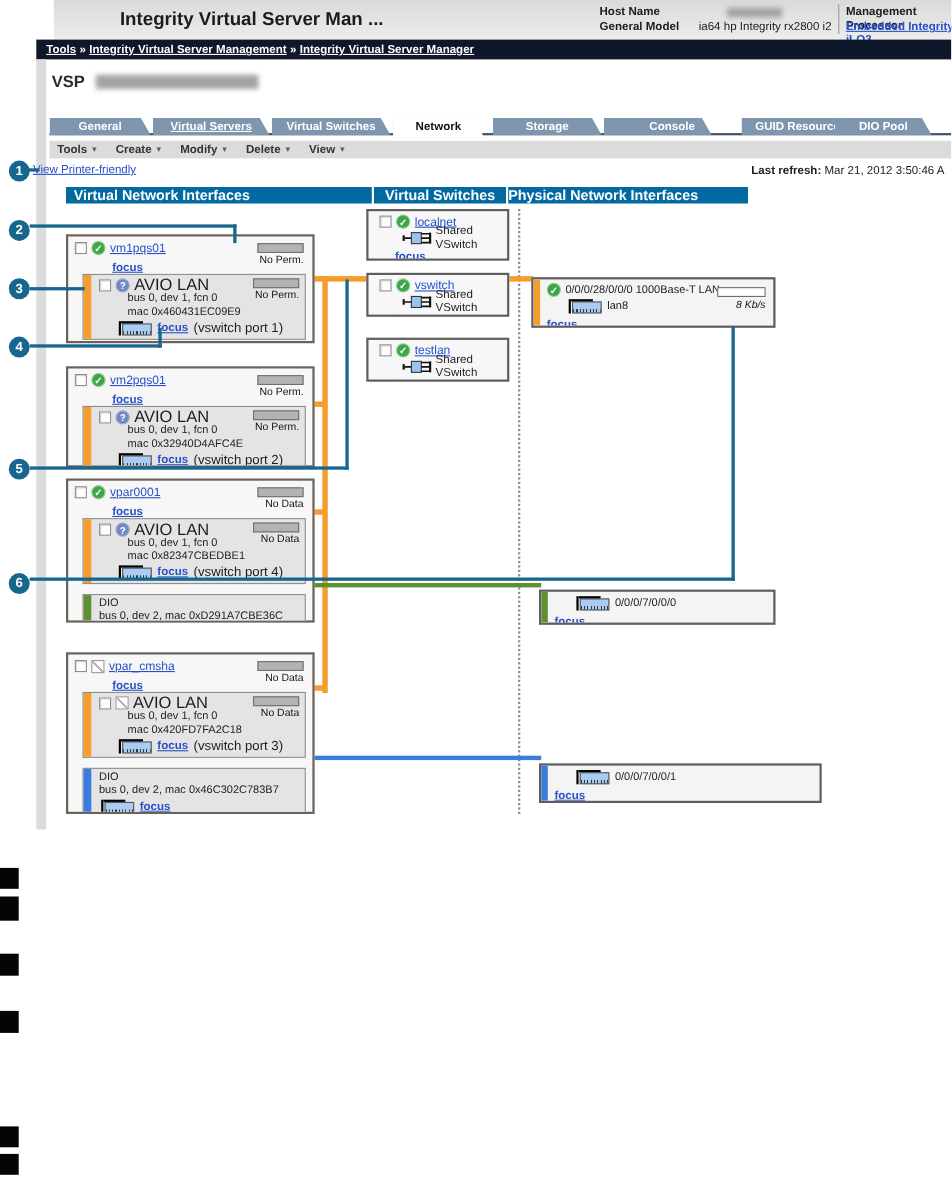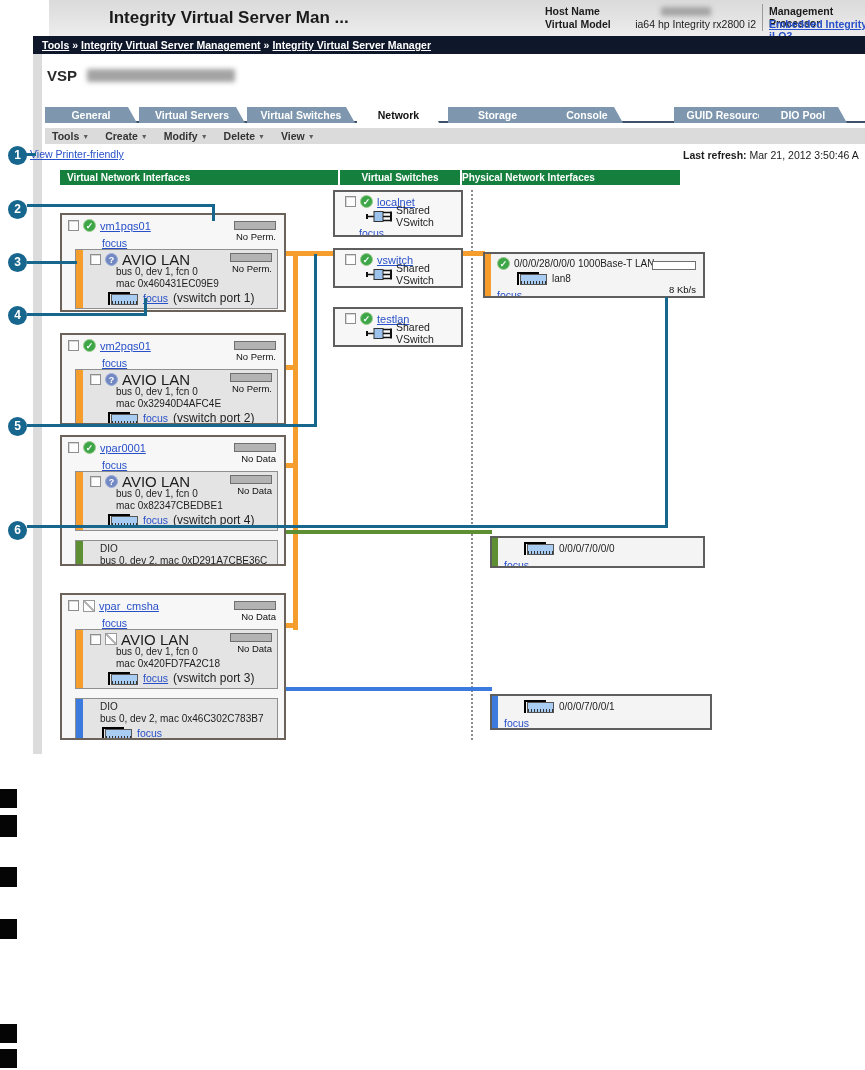--- a/index.html
+++ b/index.html
@@ -48,40 +48,40 @@
   .menu-item { display:inline-flex; align-items:center; padding:0 9px 0 7px; cursor:pointer; }
   .mi-label { font-size:10.5px; font-weight:bold; color:#333; }
   .mi-arrow { font-size:7px; color:#5e5e5e; margin-left:3px; }
 
   
   .printer-link { position:absolute; left:30px; top:148px; font-size:10.5px; color:#2850C8; text-decoration:underline; }
   .last-refresh { position:absolute; left:683px; top:149px; width:220px; font-size:10.5px; color:#1c1c1c; white-space:nowrap; }
   .last-refresh b { font-weight:bold; }
 
   
-  .col-hdr { position:absolute; top:170px; height:15px; background:#15803d; color:#fff;
-    font-size:10px; font-weight:bold; line-height:15px; }
+  .col-hdr { position:absolute; top:170px; height:15px; background:#0369a1; color:#fff;
+    font-size:13px; font-weight:bold; line-height:15px; }
   .ch1 { left:60px; width:278px; padding-left:7px; }
   .ch2 { left:340px; width:120px; text-align:center; }
   .ch3 { left:462px; width:218px; }
   .dotted-sep { position:absolute; left:471px; top:190px; height:550px; width:0; border-left:2px dotted #8c8c8c; z-index:0; }
 
   
   .conn { position:absolute; z-index:1; }
   .conn.orange { background:#F59E2E; }
   .conn.green  { background:#5F8F33; }
   .conn.blue   { background:#3B7BDD; }
 
   
   .vni-card { position:absolute; left:60px; width:226px; border:2px solid #6B625A; background:#F7F7F7;
     z-index:2; padding:3px 0 0 6px; overflow:hidden; }
   .g-row1 { display:flex; align-items:center; gap:4px; height:15px; }
   .g-focus { margin-left:34px; height:14px; }
   .vm-link { font-size:11px; color:#2850C8; text-decoration:underline; }
-  .focus-link { font-size:10.5px; color:#2850C8; text-decoration:underline; }
+  .focus-link { font-size:10.5px; color:#2850C8; text-decoration:underline;font-weight:bold; }
   .meter { position:absolute; width:42px; height:9px; background:#B3B3B3; border:1px solid #6F6F6F; }
   .meter.empty { background:#fff; }
   .meter-label { position:absolute; font-size:9.5px; color:#111; }
   .g-meter { right:8px; top:6px; }
   .g-mlabel { right:8px; top:16px; }
 
   .sub-card { position:relative; margin:2px 6px 4px 7px; border:1px solid #8F8F8F; background:#E4E4E4;
     padding:2px 0 3px 14px; }
   .sub-card::before { content:''; position:absolute; left:0; top:0; bottom:0; width:7px; }
   .stripe-orange::before { background:#F59E2E; }
@@ -89,42 +89,42 @@
   .stripe-blue::before   { background:#3B7BDD; }
   .stripe-purple::before { background:#7B3A8E; }
   .stripe-pink::before   { background:#F6AECB; }
   .s-row1 { display:flex; align-items:center; gap:4px; height:14px; }
   .avio-title { font-size:15px; color:#1c1c1c; }
   .s-meter { right:5px; top:3px; }
   .s-mlabel { right:5px; top:13px; }
   .detail { font-size:10px; color:#1d1d1d; line-height:12px; margin-left:26px; }
   .nic-row { display:flex; align-items:center; gap:5px; margin-left:18px; margin-top:1px; height:14px; }
   .port { font-size:12px; color:#1d1d1d; }
-  .sub-card.dio { margin-top:9px; padding-left:24px; }
+  .sub-card.dio { margin-top:9px; padding-left:14px; }
   .dio-title { font-size:10px; color:#1d1d1d; line-height:12px; }
   .dio-detail { margin-left:0; }
   .sub-card.dio .nic-row { margin-left:2px; }
 
   .vs-card { position:absolute; left:333px; width:130px; border:2px solid #5E5E5E; background:#F7F7F7;
     z-index:2; padding:2px 0 2px 10px; overflow:hidden; }
   .vsw-row { display:flex; align-items:center; gap:3px; margin-left:20px; height:14px;
     font-size:10.5px; color:#1d1d1d; }
   .vs-card .focus-link { margin-left:14px; }
 
   .pni-card { position:absolute; border:2px solid #5E5E5E; background:#F4F4F4; z-index:2;
     padding:2px 0 2px 12px; overflow:hidden; }
   .pni-card::before { content:''; position:absolute; left:0; top:0; bottom:0; width:6px; }
   .pni-card.stripe-orange::before { background:#F59E2E; }
   .pni-card.stripe-green::before  { background:#5F8F33; }
   .pni-card.stripe-blue::before   { background:#3B7BDD; }
   .p-row1 { display:flex; align-items:center; gap:4px; height:14px; font-size:10px; color:#1d1d1d; }
   .pni-card .nic-row { margin-left:20px; }
   .nic-label { font-size:10px; color:#1d1d1d; }
   .p-meter { right:7px; top:7px; width:44px; }
-  .p-rate { right:7px; top:30px; }
+  .p-rate { right:7px; top:18px;font-style:italic; }
 
   
   .cb { display:inline-block; width:11px; height:11px; background:#fdfdfd; border:1px solid #8e8e8e;
     box-shadow:inset 1px 1px 0 #d7d7d7; flex:0 0 auto; }
   .st-icon { display:inline-block; width:13px; height:13px; flex:0 0 auto; text-align:center; }
   .icon-ok { border-radius:50%; background:#3DA648; border:1px solid #9CCB8E; color:#fff;
     font-size:9px; font-weight:bold; line-height:12px; }
   .icon-q { border-radius:50%; background:#7288C2; border:1px solid #9aaBD8; color:#fff;
     font-size:9px; font-weight:bold; line-height:12px; }
   .icon-none { width:12px; height:12px; background:#fff; border:1px solid #9a9a9a;
@@ -145,42 +145,42 @@
   .blk-sq { position:absolute; background:#050505; z-index:6; }
 </style>
 </head>
 <body>
 
 <div class="page">
 
   <div class="app-header">
     <div class="app-title">Integrity Virtual Server Man ...</div>
     <div class="hdr-label hl1">Host Name</div>
-    <div class="hdr-label hl2">Virtual Model</div>
+    <div class="hdr-label hl2">General Model</div>
     <span class="blur-block host-blur"></span>
     <div class="hdr-value sysval">ia64 hp Integrity rx2800 i2</div>
     <div class="hdr-divider"></div>
     <div class="hdr-label hl3">Management Processor</div>
     <a class="hdr-link" href="#">Embedded Integrity iLO3</a>
   </div>
 
   <div class="breadcrumb" id="breadcrumb"><a class="bc-link" href="#">Tools</a><span class="bc-sep">»</span><a class="bc-link" href="#">Integrity Virtual Server Management</a><span class="bc-sep">»</span><a class="bc-link" href="#">Integrity Virtual Server Manager</a></div>
   <div class="left-strip"></div>
 
   <div class="vsp-row">
     <span class="vsp-label">VSP</span><span class="blur-block vsp-blur"></span>
   </div>
 
   <div id="tabs">
       <div class="tab" style="left: 45px; width: 92px;">General</div>
-      <div class="tab" style="left: 139px; width: 106px;">Virtual Servers</div>
+      <div class="tab" style="left: 139px; width: 106px; text-decoration: underline;">Virtual Servers</div>
       <div class="tab" style="left: 247px; width: 108px;">Virtual Switches</div>
       <div class="tab active" style="left: 357px; width: 83px;">Network</div>
       <div class="tab" style="left: 448px; width: 99px;">Storage</div>
-      <div class="tab" style="left: 525px; width: 98px; padding-left: 26px;">Console</div>
+      <div class="tab" style="left: 549px; width: 98px; padding-left: 26px;">Console</div>
       <div class="tab" style="left: 674px; width: 108px;">GUID Resources</div>
       <div class="tab" style="left: 759px; width: 88px;">DIO Pool</div>
     </div>
   <div class="tab-underline"></div>
 
   <div class="toolbar" id="toolbar">
       <span class="menu-item">
         <span class="mi-label">Tools</span>
         <span class="mi-arrow">▼</span>
       </span>
@@ -409,21 +409,21 @@
             <i></i>
           </span>
           <span class="nic-label">lan8</span>
         </div><a class="focus-link" href="#">focus</a></div>
       <div class="pni-card stripe-green" style="left: 490px; top: 536px; width: 215px; height: 32px;"><div class="nic-row">
           <span class="nic-icon">
             <i></i>
           </span>
           <span class="nic-label">0/0/0/7/0/0/0</span>
         </div><a class="focus-link" href="#">focus</a></div>
-      <div class="pni-card stripe-blue" style="left: 490px; top: 694px; width: 222px; height: 36px;"><div class="nic-row">
+      <div class="pni-card stripe-blue" style="left: 490px; top: 694px; width: 257px; height: 36px;"><div class="nic-row">
           <span class="nic-icon">
             <i></i>
           </span>
           <span class="nic-label">0/0/0/7/0/0/1</span>
         </div><a class="focus-link" href="#">focus</a></div>
     </div>
   <div id="callouts">
       <div class="callout-line" style="left: 26px; top: 153px; width: 10px; height: 3px;"></div>
       <div class="callout-circle" style="left: 8px; top: 146px;">1</div>
       <div class="callout-line" style="left: 27px; top: 204px; width: 188px; height: 3px;"></div>

